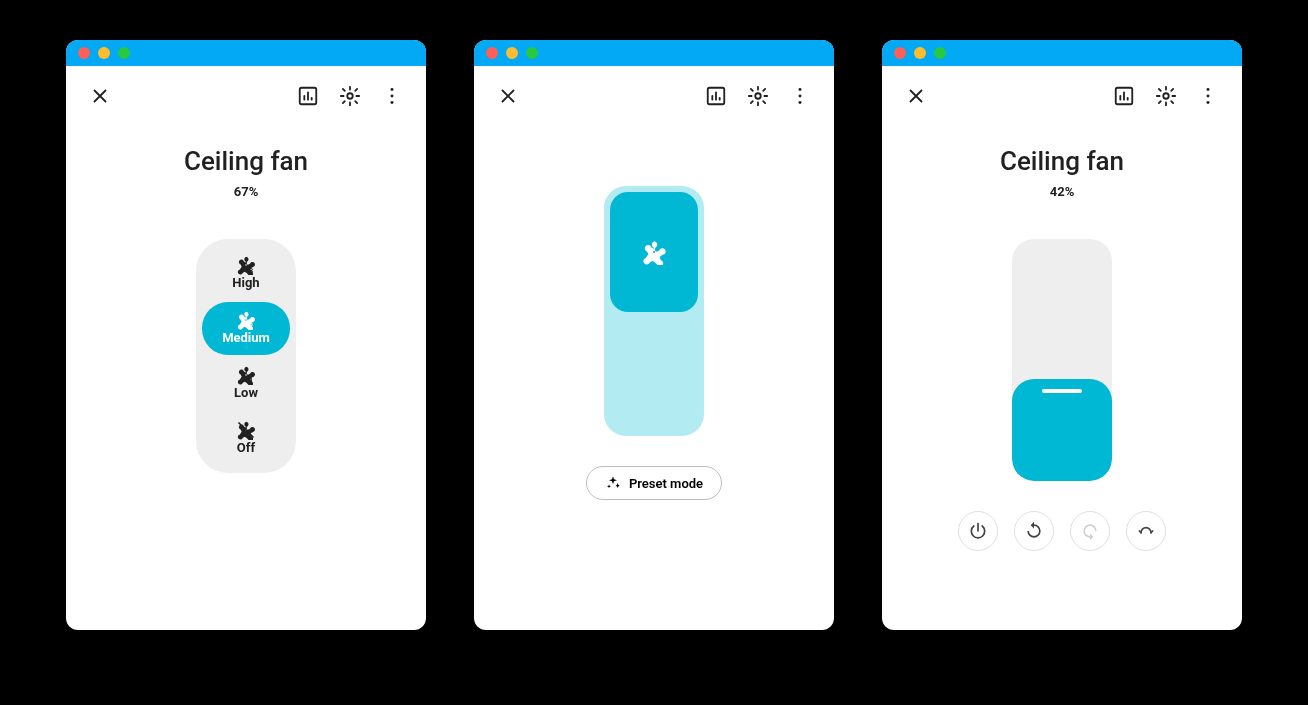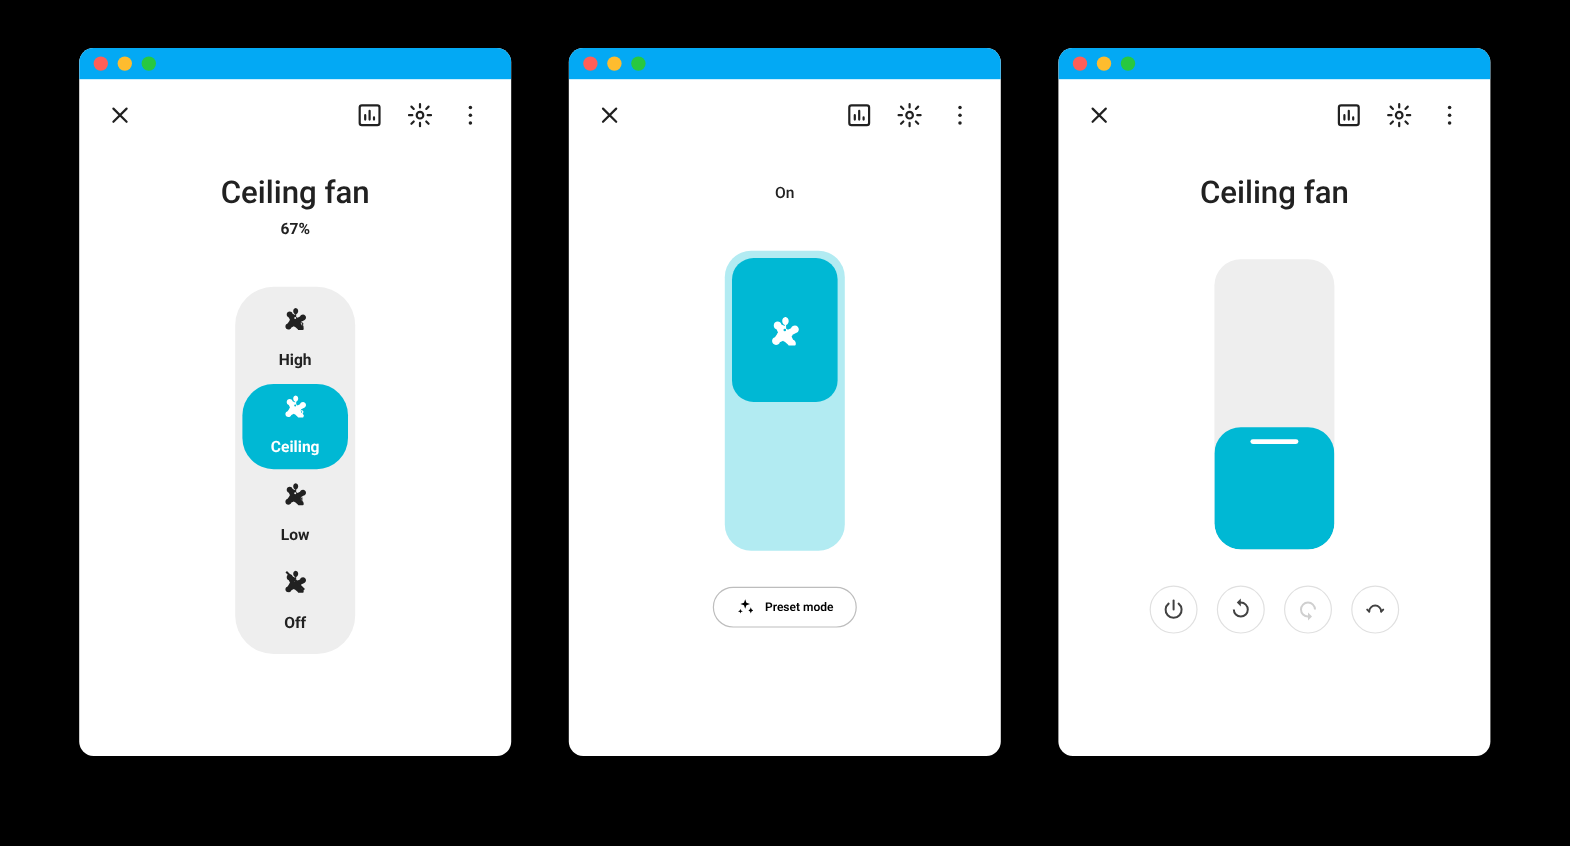--- a/index.html
+++ b/index.html
@@ -91,21 +91,21 @@
     cursor: pointer;
     color: #212121;
   }
   .speed-item.active {
     background: #00B8D4;
     color: #fff;
   }
   .speed-item .label {
     font-size: 13px;
     font-weight: 700;
-    margin-top: 18px;
+    margin-top: 0;
   }
   .speed-item svg { width: 20px; height: 20px; display: block; margin: 0 auto; }
 
   
   .toggle-track {
     width: 100px;
     height: 250px;
     background: #B2EBF2;
     border-radius: 22px;
     padding: 6px;
@@ -124,21 +124,21 @@
   }
   .toggle-thumb svg { width: 26px; height: 26px; }
   .preset-btn {
     margin-top: 30px;
     border: 1px solid #bdbdbd;
     border-radius: 20px;
     padding: 8px 18px;
     display: flex;
     align-items: center;
     gap: 8px;
-    font-size: 10px;
+    font-size: 13px;
     font-weight: 600;
     cursor: pointer;
     background: #fff;
   }
   .preset-btn svg { width: 16px; height: 16px; }
 
   
   .slider-track {
     width: 100px;
     height: 242px;
@@ -225,21 +225,21 @@
             <path fill="currentColor" d="M12 11a1 1 0 100 2 1 1 0 000-2zm0-9c1.6 0 3 1.3 3 3 0 1.4-.8 2.6-2 3.2V11c.5.1 1 .4 1.3.8l2.5-1.2c.4-1.3 1.6-2.1 3-2.1 1.7 0 3 1.4 3 3 0 1.4-.9 2.6-2.2 2.9L18 15.7c-.1.5-.4 1-.8 1.3l1.2 2.5c1.3.4 2.1 1.6 2.1 3 0 1.6-1.4 3-3 3-1.4 0-2.6-.9-2.9-2.2L12 21c-.5-.1-1-.4-1.3-.8l-2.5 1.2c-.4 1.3-1.6 2.1-3 2.1-1.6 0-3-1.3-3-3 0-1.4.9-2.6 2.2-2.9L6 15.3c.1-.5.4-1 .8-1.3l-1.2-2.5c-1.3-.4-2.1-1.6-2.1-3 0-1.7 1.4-3 3-3 1.4 0 2.6.8 2.9 2.2L12 9V8.2c-1.2-.6-2-1.8-2-3.2 0-1.7 1.3-3 3-3z"></path>
             <text x="16" y="22" font-size="8" font-weight="700" fill="currentColor">3</text>
           </svg>
         <div class="label">High</div>
       </div>
       <div class="speed-item active">
         <svg viewBox="0 0 24 24">
             <path fill="currentColor" d="M12 11a1 1 0 100 2 1 1 0 000-2zm0-9c1.6 0 3 1.3 3 3 0 1.4-.8 2.6-2 3.2V11c.5.1 1 .4 1.3.8l2.5-1.2c.4-1.3 1.6-2.1 3-2.1 1.7 0 3 1.4 3 3 0 1.4-.9 2.6-2.2 2.9L18 15.7c-.1.5-.4 1-.8 1.3l1.2 2.5c1.3.4 2.1 1.6 2.1 3 0 1.6-1.4 3-3 3-1.4 0-2.6-.9-2.9-2.2L12 21c-.5-.1-1-.4-1.3-.8l-2.5 1.2c-.4 1.3-1.6 2.1-3 2.1-1.6 0-3-1.3-3-3 0-1.4.9-2.6 2.2-2.9L6 15.3c.1-.5.4-1 .8-1.3l-1.2-2.5c-1.3-.4-2.1-1.6-2.1-3 0-1.7 1.4-3 3-3 1.4 0 2.6.8 2.9 2.2L12 9V8.2c-1.2-.6-2-1.8-2-3.2 0-1.7 1.3-3 3-3z"></path>
             <text x="16" y="22" font-size="8" font-weight="700" fill="currentColor">2</text>
           </svg>
-        <div class="label">Ceiling</div>
+        <div class="label">Medium</div>
       </div>
       <div class="speed-item">
         <svg viewBox="0 0 24 24">
             <path fill="currentColor" d="M12 11a1 1 0 100 2 1 1 0 000-2zm0-9c1.6 0 3 1.3 3 3 0 1.4-.8 2.6-2 3.2V11c.5.1 1 .4 1.3.8l2.5-1.2c.4-1.3 1.6-2.1 3-2.1 1.7 0 3 1.4 3 3 0 1.4-.9 2.6-2.2 2.9L18 15.7c-.1.5-.4 1-.8 1.3l1.2 2.5c1.3.4 2.1 1.6 2.1 3 0 1.6-1.4 3-3 3-1.4 0-2.6-.9-2.9-2.2L12 21c-.5-.1-1-.4-1.3-.8l-2.5 1.2c-.4 1.3-1.6 2.1-3 2.1-1.6 0-3-1.3-3-3 0-1.4.9-2.6 2.2-2.9L6 15.3c.1-.5.4-1 .8-1.3l-1.2-2.5c-1.3-.4-2.1-1.6-2.1-3 0-1.7 1.4-3 3-3 1.4 0 2.6.8 2.9 2.2L12 9V8.2c-1.2-.6-2-1.8-2-3.2 0-1.7 1.3-3 3-3z"></path>
             <text x="16" y="22" font-size="8" font-weight="700" fill="currentColor">1</text>
           </svg>
         <div class="label">Low</div>
       </div>
       <div class="speed-item">
         <svg viewBox="0 0 24 24">
@@ -279,21 +279,20 @@
     </div>
     <div class="icon-btn">
       <svg viewBox="0 0 24 24">
           <circle cx="12" cy="5" r="1.6" fill="currentColor"></circle>
           <circle cx="12" cy="12" r="1.6" fill="currentColor"></circle>
           <circle cx="12" cy="19" r="1.6" fill="currentColor"></circle>
         </svg>
     </div>
   </div>
   <div class="header">
-    <div class="sub" style="font-weight:500">On</div>
   </div>
   <div class="content">
     <div class="toggle-track">
       <div class="toggle-thumb">
         <svg viewBox="0 0 24 24">
             <path fill="currentColor" d="M12 11a1 1 0 100 2 1 1 0 000-2zm0-9c1.6 0 3 1.3 3 3 0 1.4-.8 2.6-2 3.2V11c.5.1 1 .4 1.3.8l2.5-1.2c.4-1.3 1.6-2.1 3-2.1 1.7 0 3 1.4 3 3 0 1.4-.9 2.6-2.2 2.9L18 15.7c-.1.5-.4 1-.8 1.3l1.2 2.5c1.3.4 2.1 1.6 2.1 3 0 1.6-1.4 3-3 3-1.4 0-2.6-.9-2.9-2.2L12 21c-.5-.1-1-.4-1.3-.8l-2.5 1.2c-.4 1.3-1.6 2.1-3 2.1-1.6 0-3-1.3-3-3 0-1.4.9-2.6 2.2-2.9L6 15.3c.1-.5.4-1 .8-1.3l-1.2-2.5c-1.3-.4-2.1-1.6-2.1-3 0-1.7 1.4-3 3-3 1.4 0 2.6.8 2.9 2.2L12 9V8.2c-1.2-.6-2-1.8-2-3.2 0-1.7 1.3-3 3-3z"></path>
           </svg>
       </div>
     </div>
     <div class="preset-btn">
@@ -333,20 +332,21 @@
     <div class="icon-btn">
       <svg viewBox="0 0 24 24">
           <circle cx="12" cy="5" r="1.6" fill="currentColor"></circle>
           <circle cx="12" cy="12" r="1.6" fill="currentColor"></circle>
           <circle cx="12" cy="19" r="1.6" fill="currentColor"></circle>
         </svg>
     </div>
   </div>
   <div class="header">
     <h1>Ceiling fan</h1>
+    <div class="sub">42%</div>
   </div>
   <div class="content">
     <div class="slider-track">
       <div class="slider-fill" id="slider-fill" style="height: 101.64px;">
         <div class="slider-handle"></div>
       </div>
     </div>
     <div class="action-row">
       <div class="circle-btn">
         <svg viewBox="0 0 24 24">

